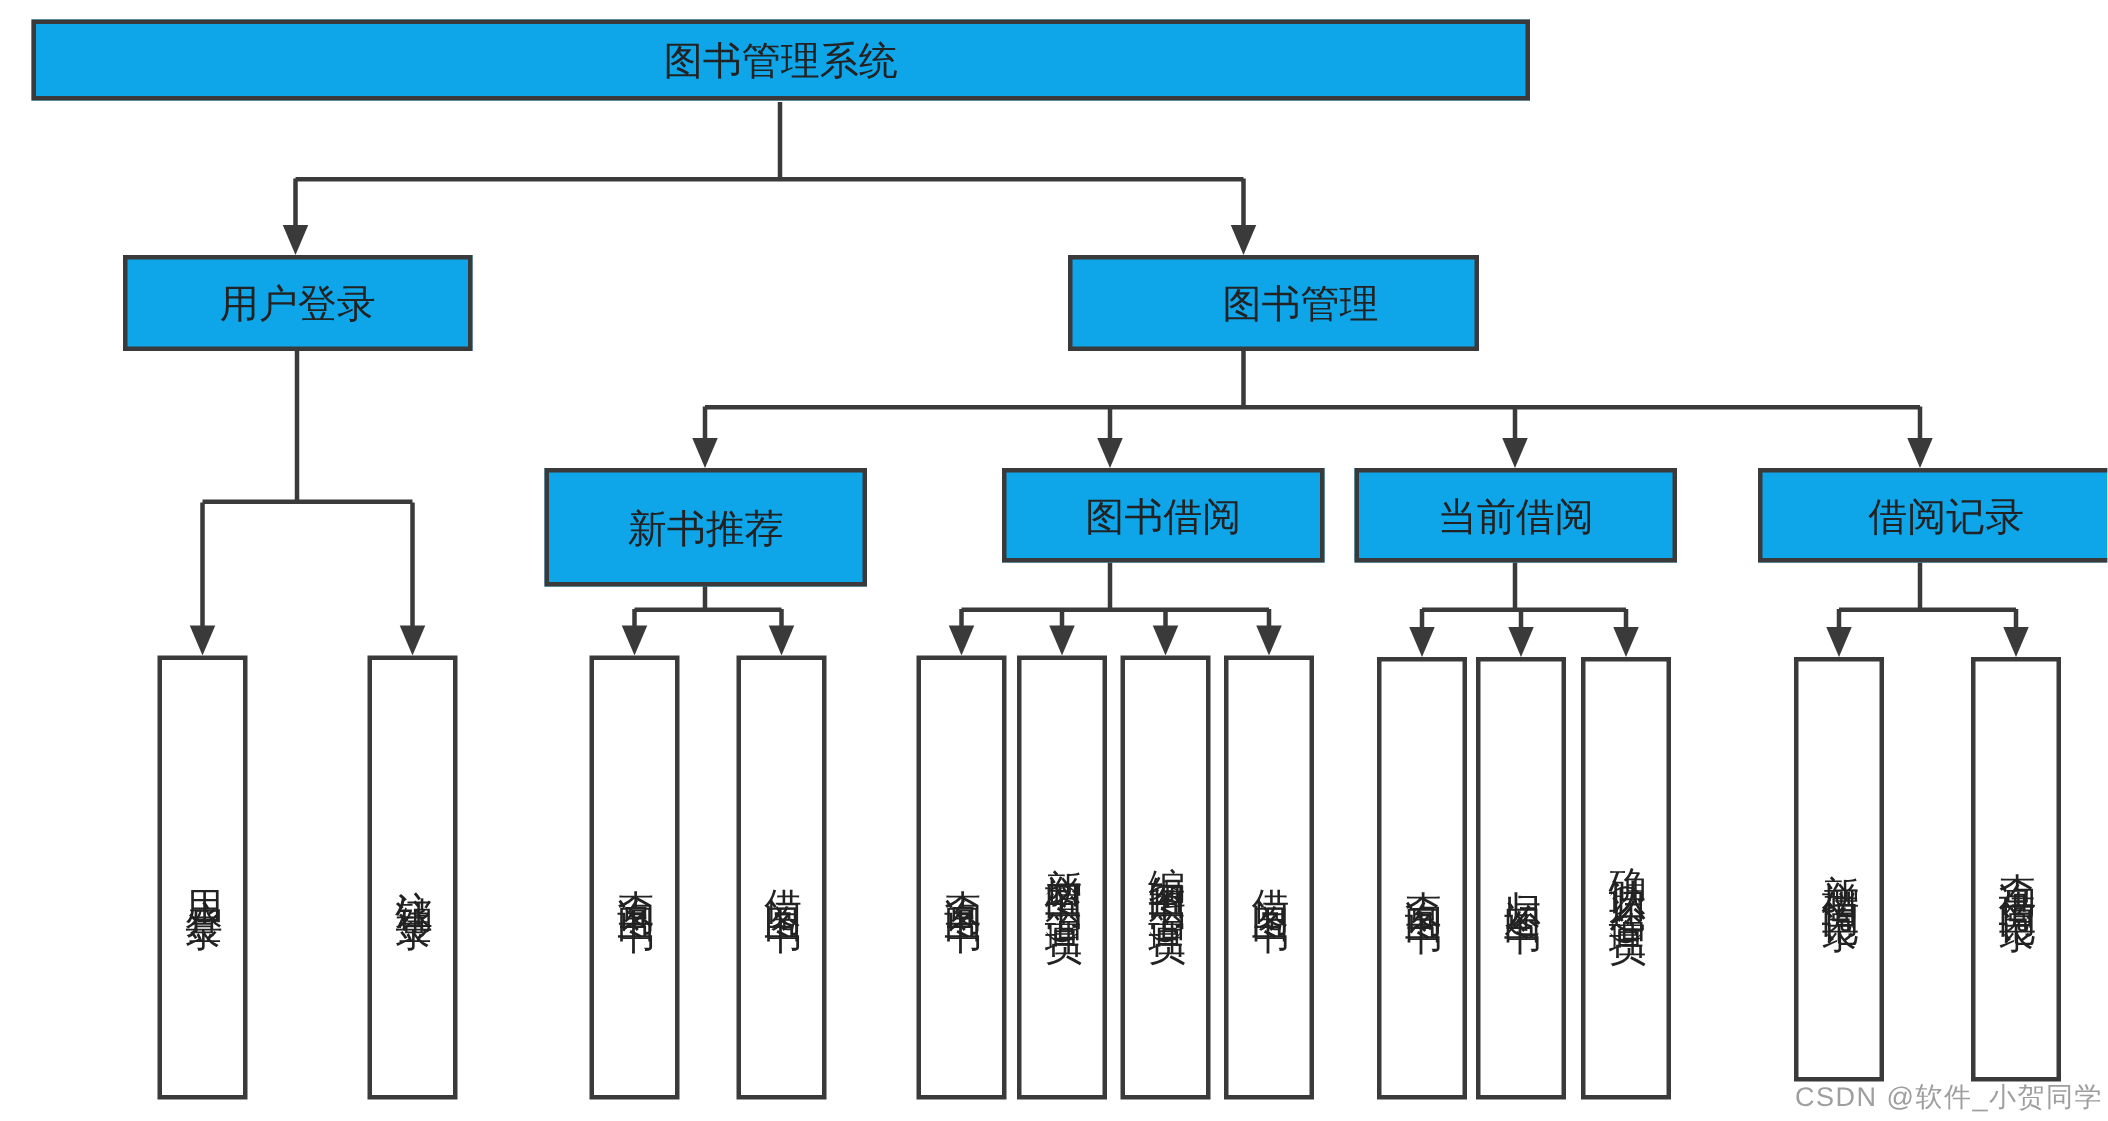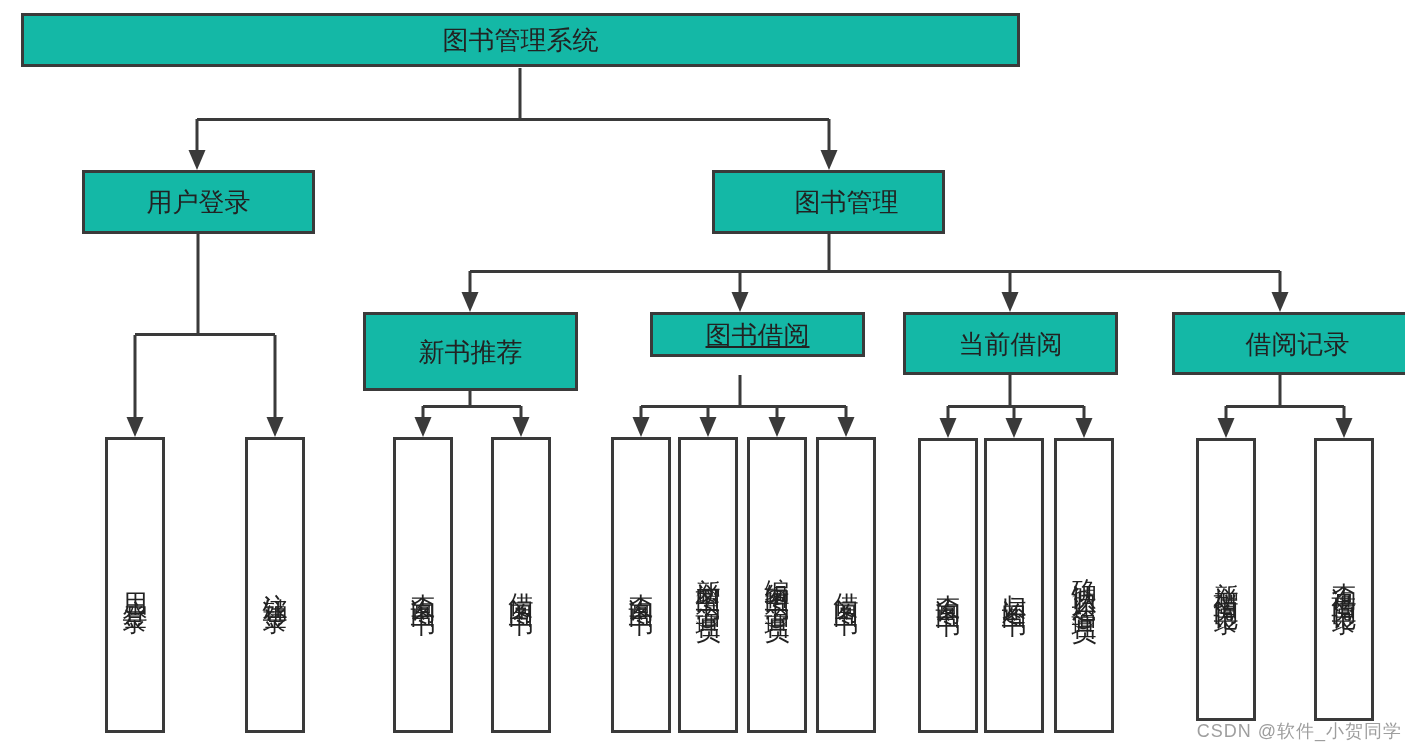--- a/index.html
+++ b/index.html
@@ -16,21 +16,21 @@
     font-family:"Liberation Sans","DejaVu Sans",sans-serif;
     overflow:hidden;
   }
   #connectors{position:absolute;left:0;top:0;width:1405px;height:747px;}
   #connectors path.ln{stroke:var(--line);stroke-width:3;fill:none;}
   #connectors path.ar{fill:var(--line);stroke:none;}
   .box{
     position:absolute;
     box-sizing:border-box;
     border:3px solid var(--line);
-    background:#14b8a6;
+    background:#0ea5e9;
     display:flex;align-items:center;justify-content:center;
     color:var(--text);
     font-size:26px;
     line-height:1;
     white-space:nowrap;
   }
   .vbox{
     position:absolute;
     box-sizing:border-box;
     border:3px solid var(--line);
@@ -92,24 +92,24 @@
     <path class="ar" d="M1084 438 l-8.5 -20 h17 z"></path>
 
     <path class="ln" d="M1280 375 V407 M1226 406.5 H1344 M1226 406 V422 M1344 406 V422"></path>
     <path class="ar" d="M1226 438 l-8.5 -20 h17 z"></path>
     <path class="ar" d="M1344 438 l-8.5 -20 h17 z"></path>
   </svg>
 
   <div class="box" style="left:21px;top:13px;width:999px;height:54px;">图书管理系统</div>
 
   <div class="box" style="left:82px;top:170px;width:233px;height:64px;">用户登录</div>
-  <div class="box" style="left:712px;top:170px;width:233px;height:64px;padding-left:36px;">图书管理</div>
+  <div class="box" style="left:712px;top:170px;width:274px;height:64px;padding-left:36px;">图书管理</div>
 
   <div class="box" style="left:363px;top:312px;width:215px;height:79px;">新书推荐</div>
-  <div class="box" style="left:650px;top:312px;width:215px;height:45px;text-decoration:underline;">图书借阅</div>
+  <div class="box" style="left:668px;top:312px;width:215px;height:63px;">图书借阅</div>
   <div class="box" style="left:903px;top:312px;width:215px;height:63px;">当前借阅</div>
   <div class="box" style="left:1172px;top:312px;width:251px;height:63px;">借阅记录</div>
 
   <div class="vbox" style="left:105px;top:437px;width:60px;height:296px;">
     <span>用户登录</span>
     </div>
   <div class="vbox" style="left:245px;top:437px;width:60px;height:296px;">
     <span>注销登录</span>
     </div>
 

